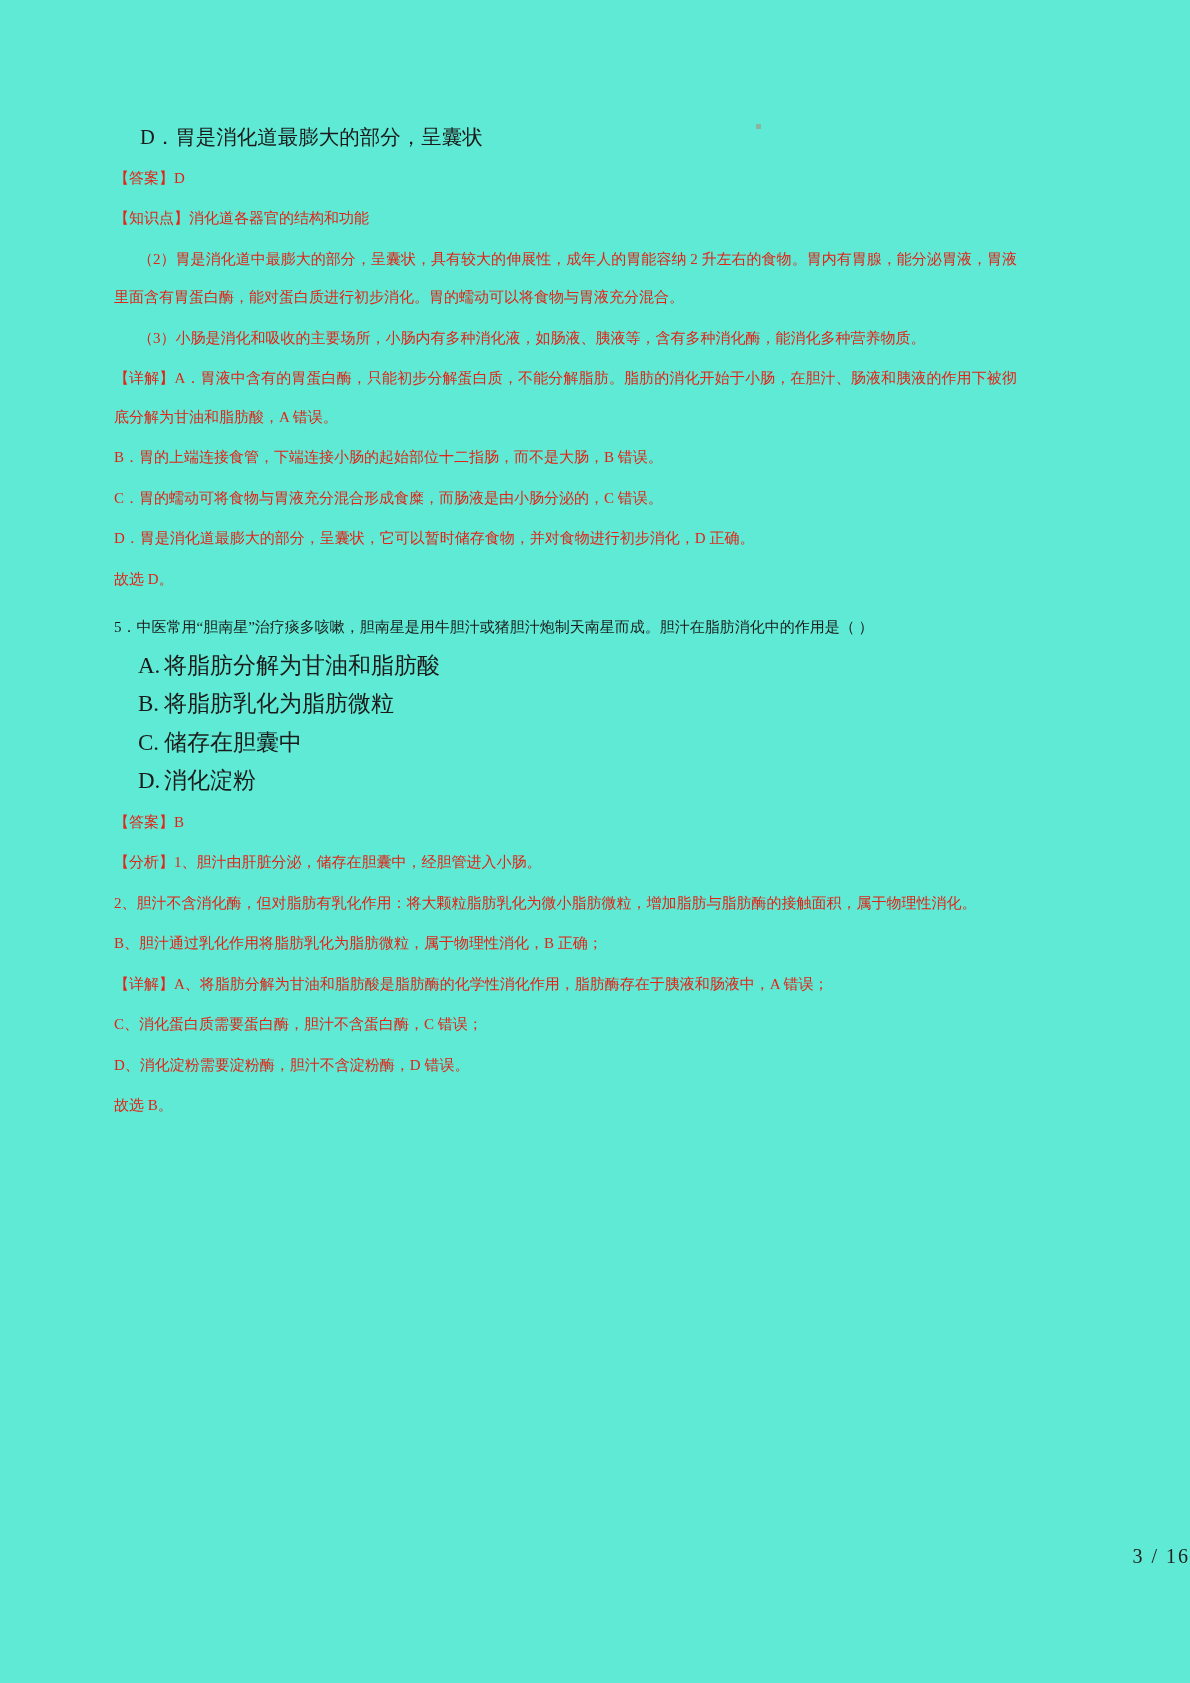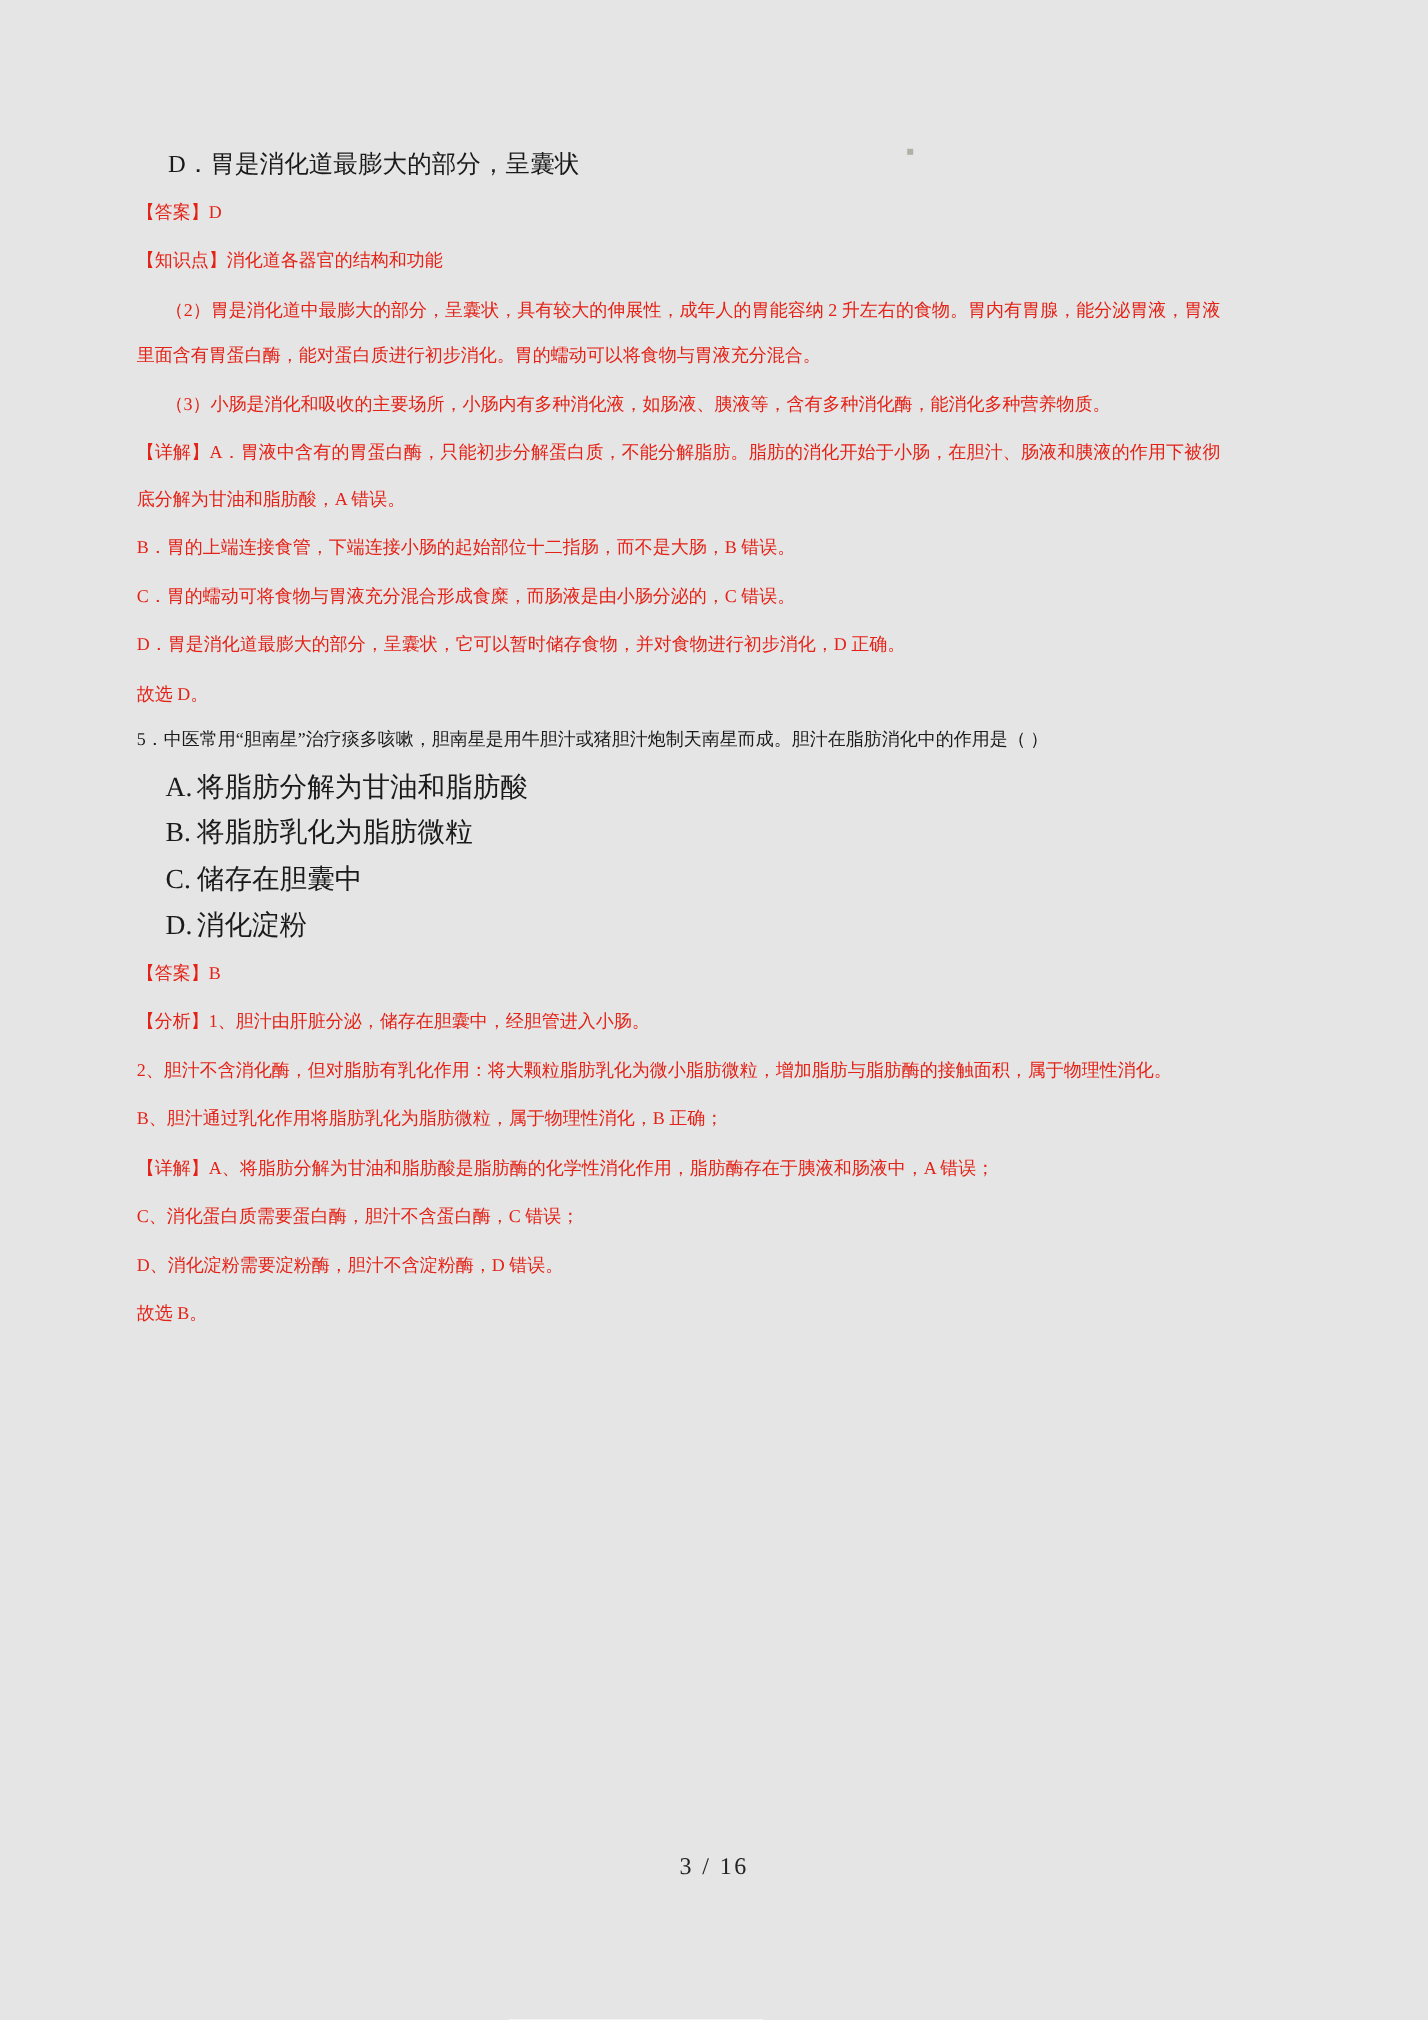--- a/index.html
+++ b/index.html
@@ -10,21 +10,21 @@
   }
   body {
     font-family: "Liberation Serif", "DejaVu Serif", serif;
     color: #111111;
   }
   .page {
     position: relative;
     width: 1190px;
     height: 1683px;
     margin: 0 auto;
-    background: #e5e5e5;
+    background: #5eead4;
     overflow: hidden;
     box-sizing: border-box;
   }
   .content {
     position: absolute;
     left: 114px;
     top: 118px;
     width: 903px;
   }
 
@@ -34,21 +34,21 @@
     line-height: 38.5px;
     margin: 0 0 0 0;
     text-align: justify;
     text-justify: inter-ideograph;
     word-break: break-all;
     white-space: normal;
   }
   .black { color: #1a1a1a; }
   .red   { color: #e42217; }
   .gap-md { margin-top: 2px; }
-  .gap-lg { }
+  .gap-lg { margin-top: 10px; }
 
   .indent-1 { text-indent: 24px; }
   .hang-q {
     padding-left: 36px;
     text-indent: -36px;
   }
 
   
   .option {
     font-size: 23px;
@@ -67,21 +67,21 @@
     line-height: 38.5px;
     color: #1a1a1a;
     padding-left: 26px;
   }
 
   .footer {
     position: absolute;
     left: 0;
     top: 1545px;
     width: 1190px;
-    text-align: center;
+    text-align: right;
     font-size: 20px;
     color: #222222;
     letter-spacing: 2px;
     font-family: "Liberation Serif", "DejaVu Serif", serif;
   }
 
   .speck {
     position: absolute;
     left: 756px;
     top: 124px;

